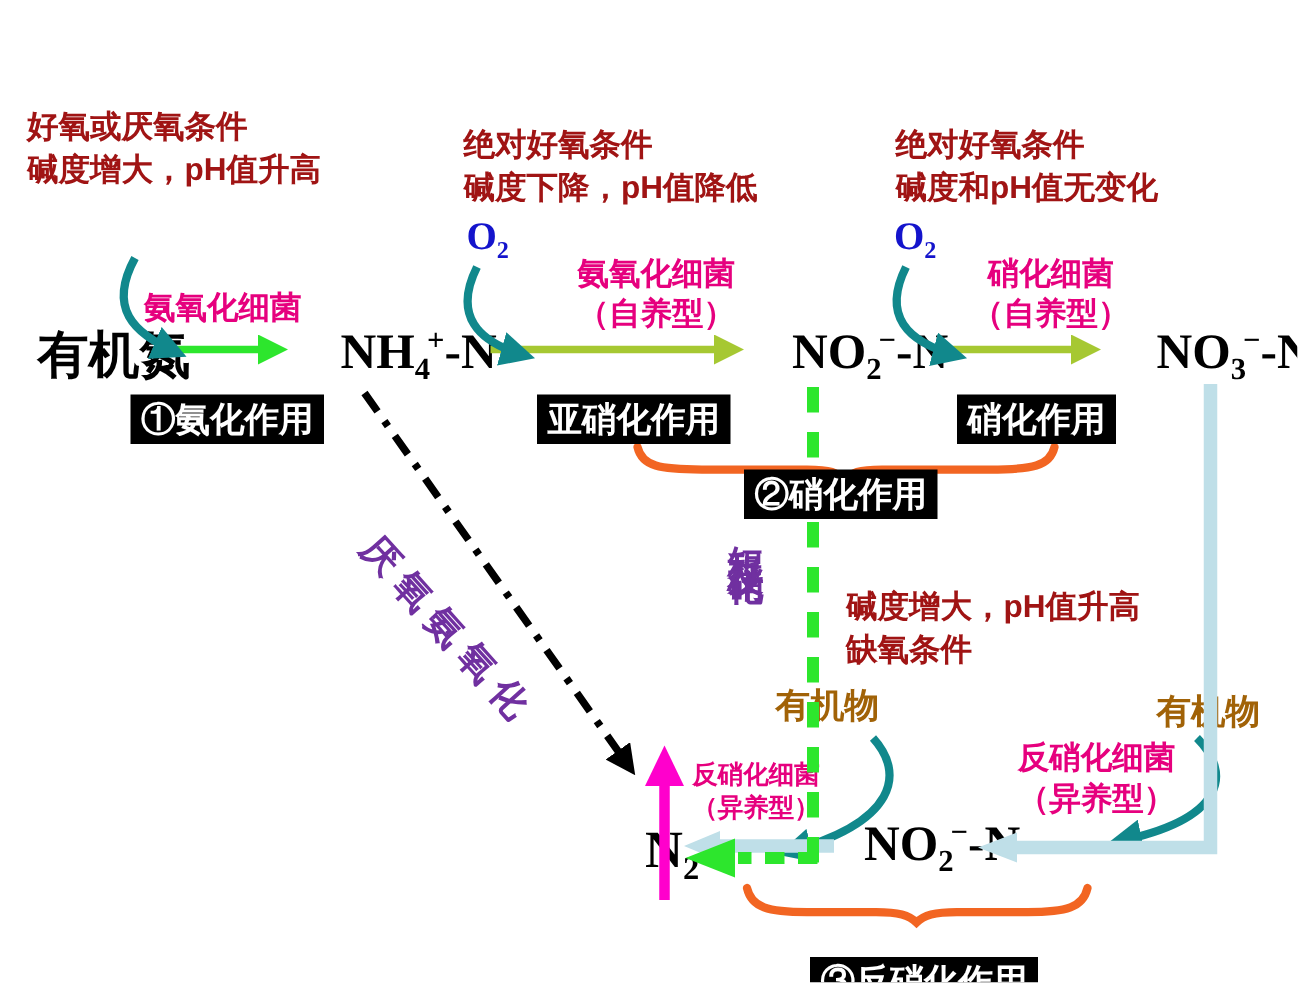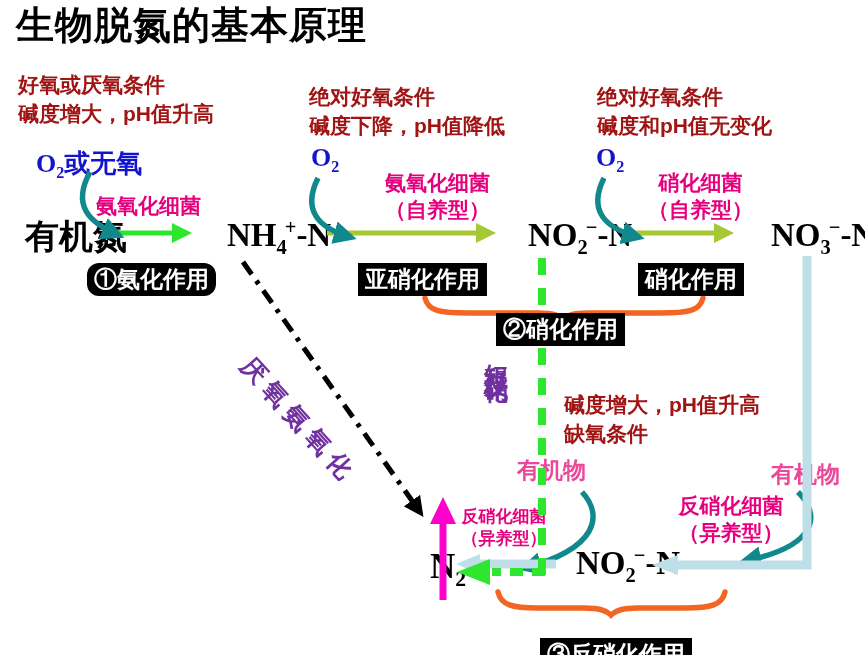--- a/index.html
+++ b/index.html
@@ -29,50 +29,46 @@
   .species.cjk{font-family:"Liberation Sans",sans-serif;}
   .species sub{font-size:0.62em;}
   .species sup{font-size:0.62em;margin-left:-2px;}
   .pbox{
     background:#000;color:#fff;font-size:23px;font-weight:bold;
     padding:3px 7px;line-height:27px;z-index:4;
   }
   .purple{color:#7030a0;font-weight:bold;z-index:2;}
   .vert{writing-mode:vertical-rl;text-orientation:upright;font-size:24px;letter-spacing:4px;line-height:26px;}
   .diag{font-size:25px;letter-spacing:7px;transform:rotate(48deg);transform-origin:0 0;}
-  .organic{font-size:23px;font-weight:bold;color:#ec4899;z-index:2;}
+  .organic{font-size:23px;font-weight:bold;color:#a16207;z-index:2;}
   svg.overlay{position:absolute;left:0;top:0;z-index:3;pointer-events:none;}
 </style>
 </head>
 <body>
 
 <div id="canvas">
 
-  <div class="abs title">生物脱氮的基本原理</div>
 
   <div class="abs cond" style="left:18px;top:70px;">
     <div>好氧或厌氧条件</div>
     <div>碱度增大，pH值升高</div>
   </div>
   <div class="abs cond" style="left:309px;top:82px;">
     <div>绝对好氧条件</div>
     <div>碱度下降，pH值降低</div>
   </div>
   <div class="abs cond" style="left:597px;top:82px;">
     <div>绝对好氧条件</div>
     <div>碱度和pH值无变化</div>
   </div>
   <div class="abs cond" style="left:564px;top:390px;">
     <div>碱度增大，pH值升高</div>
     <div>缺氧条件</div>
   </div>
 
-  <div class="abs o2" style="left:36px;top:146px;">
-    <span>O</span><sub>2</sub><span>或无氧</span>
-  </div>
   <div class="abs o2" style="left:311px;top:143px;">
     <span>O</span><sub>2</sub>
   </div>
   <div class="abs o2" style="left:596px;top:143px;">
     <span>O</span><sub>2</sub>
   </div>
 
   <div class="abs bact" style="left:96px;top:192px;">氨氧化细菌</div>
   <div class="abs bact" style="left:345px;top:169px;width:145px;text-align:right;">
     <div>氨氧化细菌</div>
@@ -101,21 +97,21 @@
   <div class="abs species" style="left:746px;top:216px;">
     <span>NO</span><sub>3</sub><sup>−</sup><span>-N</span>
   </div>
   <div class="abs species" style="left:405px;top:547px;font-size:35px;">
     <span>N</span><sub>2</sub>
   </div>
   <div class="abs species" style="left:551px;top:544px;">
     <span>NO</span><sub>2</sub><sup>−</sup><span>-N</span>
   </div>
 
-  <div class="abs pbox" style="left:87px;top:263px;border-radius:12px;">①氨化作用</div>
+  <div class="abs pbox" style="left:87px;top:263px;">①氨化作用</div>
   <div class="abs pbox" style="left:638px;top:263px;">硝化作用</div>
   <div class="abs pbox" style="left:358px;top:263px;">亚硝化作用</div>
   <div class="abs pbox" style="left:496px;top:313px;">②硝化作用</div>
   <div class="abs pbox" style="left:540px;top:618px;margin-top:20px;">③反硝化作用</div>
 
   <div class="abs purple diag" style="left:258px;top:350px;">厌氧氨氧化</div>
   <div class="abs purple vert" style="left:483px;top:345px;">短程反硝化</div>
 
   <div class="abs organic" style="left:517px;top:455px;">有机物</div>
   <div class="abs organic" style="left:771px;top:459px;">有机物</div>

